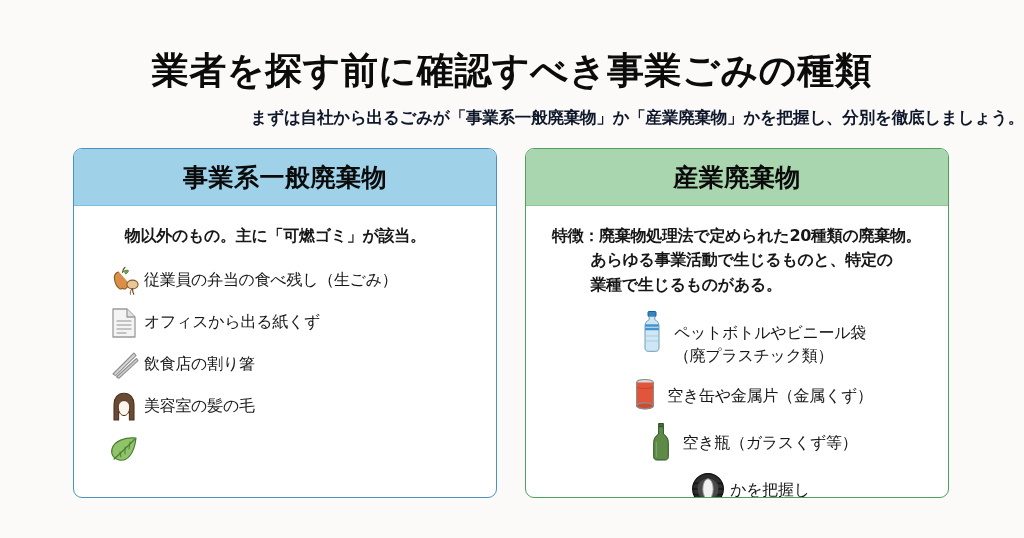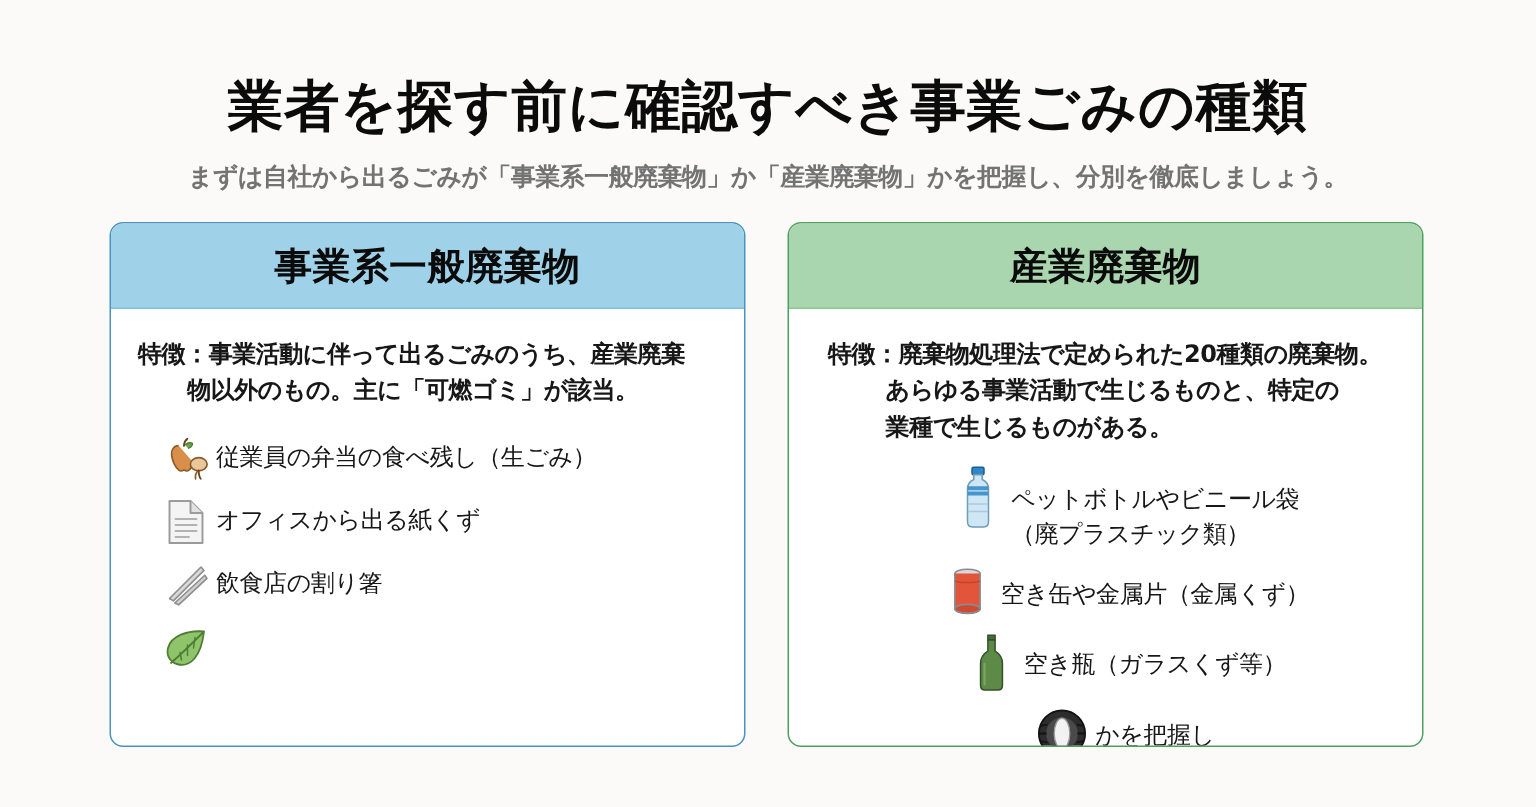--- a/index.html
+++ b/index.html
@@ -37,23 +37,24 @@
     letter-spacing: 0.5px;
     color: #0b0b0b;
     line-height: 1.15;
     margin: 0;
     white-space: nowrap;
   }
   .page-subtitle {
     margin: 14px 0 0 0;
     font-size: 16.5px;
     font-weight: 700;
-    color: #737373;
+    color: #0f172a;
     letter-spacing: -0.2px;
     white-space: nowrap;
+    text-align: right;
   }
 
   
   .cards {
     position: absolute;
     left: 73px;
     top: 148px;
     width: 878px;
     height: 350px;
   }
@@ -167,21 +168,20 @@
     <h1 class="page-title">業者を探す前に確認すべき事業ごみの種類</h1>
     <p class="page-subtitle">まずは自社から出るごみが「事業系一般廃棄物」か「産業廃棄物」かを把握し、分別を徹底しましょう。</p>
   </div>
 
   <div class="cards">
 
     <div class="card left">
       <div class="card-header">事業系一般廃棄物</div>
       <div class="card-body">
         <p class="feature">
-          <span>特徴：事業活動に伴って出るごみのうち、産業廃棄</span>
           <span class="cont">物以外のもの。主に「可燃ゴミ」が該当。</span>
         </p>
         <ul class="items">
 
           <li class="item">
             <span class="item-icon">
               <svg width="34" height="30" viewBox="0 0 34 30">
                 <path d="M12 6c-3 0-5 3-4.6 6.4C7.9 16.5 10 21 12.4 22.6c1.3.9 2.4.2 3.2-.4.8.6 1.9 1.3 3.2.4 1.3-.9 2.5-2.8 3.4-5" fill="#d98f4a" stroke="#8a5a27" stroke-width="1.1" stroke-linejoin="round"></path>
                 <path d="M15.6 6.2c.2-2 .9-3.7 2.3-4.7" fill="none" stroke="#6b4420" stroke-width="1.3" stroke-linecap="round"></path>
                 <path d="M16.4 5.6c1.6-1.4 3.6-1.7 4.9-1.1.2 1.6-1.3 3.2-3 3.4" fill="#6aa84f" stroke="#4a7a33" stroke-width=".9"></path>
@@ -212,20 +212,29 @@
           <li class="item">
             <span class="item-icon">
               <svg width="32" height="30" viewBox="0 0 32 30">
                 <path d="M26 3L5 24l2.6 1.6L28 5.3z" fill="#d8d8d8" stroke="#8f8f8f" stroke-width="1.1" stroke-linejoin="round"></path>
                 <path d="M28.5 8.5L8.5 27l2.6 1.2L30 10.6z" fill="#cfcfcf" stroke="#8f8f8f" stroke-width="1.1" stroke-linejoin="round"></path>
               </svg>
             </span>
             <span class="item-label">飲食店の割り箸</span>
           </li>
 
+          <li class="item">
+            <span class="item-icon">
+              <svg width="30" height="32" viewBox="0 0 30 32">
+                <path d="M15 2.2C8.8 2.2 5 7 5 13.4V29h4.6V17.5c0-3.6 2.4-6.1 5.4-6.1s5.4 2.5 5.4 6.1V29H25V13.4C25 7 21.2 2.2 15 2.2z" fill="#6b4a33" stroke="#4a3220" stroke-width="1.1" stroke-linejoin="round"></path>
+                <path d="M15 9.6c3.3 0 5.7 2.8 5.7 6.6 0 4.6-2.5 8.4-5.7 8.4s-5.7-3.8-5.7-8.4c0-3.8 2.4-6.6 5.7-6.6z" fill="#fdf4ec" stroke="#4a3220" stroke-width="1"></path>
+              </svg>
+            </span>
+            <span class="item-label">美容室の髪の毛</span>
+          </li>
 
           <li class="item">
             <span class="item-icon">
               <svg width="32" height="28" viewBox="0 0 32 28">
                 <path d="M28 3C17 2 6 6 4 14c-1.4 5.6 2 10 7 11 7.4 1.5 15-4.4 17-22z" fill="#8fc46a" stroke="#4e7d33" stroke-width="1.2" stroke-linejoin="round"></path>
                 <path d="M27 4C21 10 14 17 6 24" fill="none" stroke="#4e7d33" stroke-width="1.2" stroke-linecap="round"></path>
                 <g stroke="#4e7d33" stroke-width="1" stroke-linecap="round">
                   <line x1="22" y1="7" x2="21" y2="14"></line>
                   <line x1="17" y1="12" x2="17" y2="19"></line>
                   <line x1="12" y1="17" x2="13" y2="22"></line>

